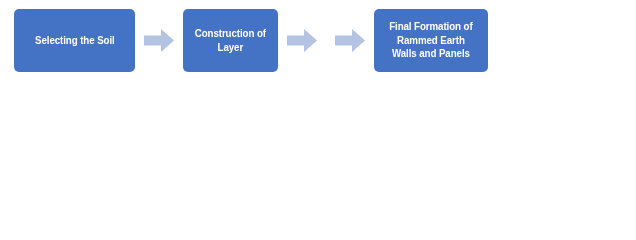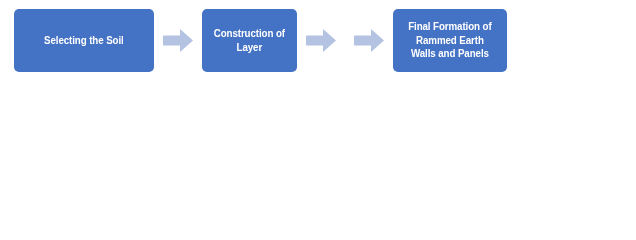--- a/index.html
+++ b/index.html
@@ -42,21 +42,21 @@
     font-size: 10.5px;
     font-weight: 700;
     line-height: 13.5px;
     letter-spacing: -0.1px;
     color: #ffffff;
     white-space: pre-line;
     transform: scaleX(0.93);
     transform-origin: center center;
     display: block;
   }
-  .box-1 { width: 140px; }
+  .box-1 { width: 121px; }
   .box-2 { width: 95px; }
   .box-3 { width: 111px; }
   .box-4 { width: 114px; }
 
   .arrow-connector {
     flex: 0 0 auto;
     width: 30px;
     height: 23px;
     margin: 0 9px;
     display: block;

